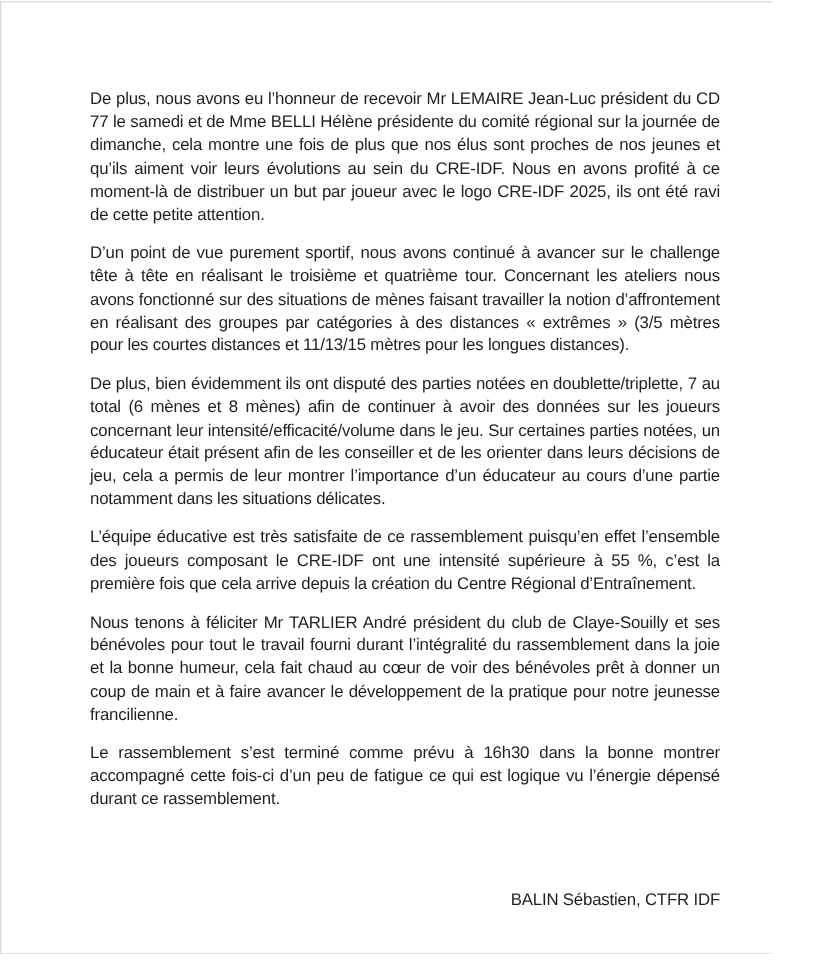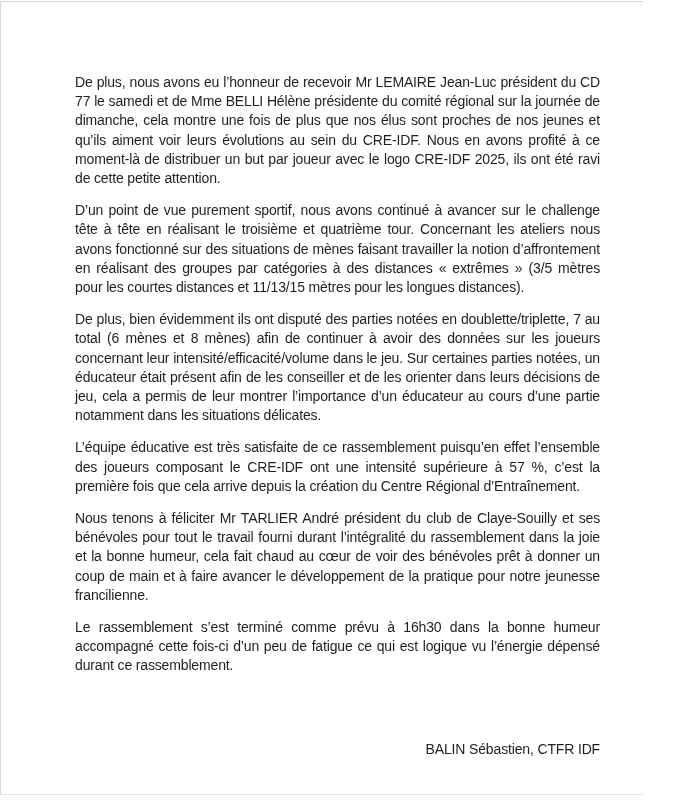--- a/index.html
+++ b/index.html
@@ -48,23 +48,23 @@
 </style>
 </head>
 <body>
 
 <div class="viewport">
   <div class="page">
     <div class="content">
       <p>De plus, nous avons eu l’honneur de recevoir Mr LEMAIRE Jean-Luc président du CD 77 le samedi et de Mme BELLI Hélène présidente du comité régional sur la journée de dimanche, cela montre une fois de plus que nos élus sont proches de nos jeunes et qu’ils aiment voir leurs évolutions au sein du CRE-IDF. Nous en avons profité à ce moment-là de distribuer un but par joueur avec le logo CRE-IDF 2025, ils ont été ravi de cette petite attention.</p>
       <p>D’un point de vue purement sportif, nous avons continué à avancer sur le challenge tête à tête en réalisant le troisième et quatrième tour. Concernant les ateliers nous avons fonctionné sur des situations de mènes faisant travailler la notion d’affrontement en réalisant des groupes par catégories à des distances « extrêmes » (3/5 mètres pour les courtes distances et 11/13/15 mètres pour les longues distances).</p>
       <p>De plus, bien évidemment ils ont disputé des parties notées en doublette/triplette, 7 au total (6 mènes et 8 mènes) afin de continuer à avoir des données sur les joueurs concernant leur intensité/efficacité/volume dans le jeu. Sur certaines parties notées, un éducateur était présent afin de les conseiller et de les orienter dans leurs décisions de jeu, cela a permis de leur montrer l’importance d’un éducateur au cours d’une partie notamment dans les situations délicates.</p>
-      <p>L’équipe éducative est très satisfaite de ce rassemblement puisqu’en effet l’ensemble des joueurs composant le CRE-IDF ont une intensité supérieure à 57 %, c’est la première fois que cela arrive depuis la création du Centre Régional d’Entraînement.</p>
+      <p>L’équipe éducative est très satisfaite de ce rassemblement puisqu’en effet l’ensemble des joueurs composant le CRE-IDF ont une intensité supérieure à 55 %, c’est la première fois que cela arrive depuis la création du Centre Régional d’Entraînement.</p>
       <p>Nous tenons à féliciter Mr TARLIER André président du club de Claye-Souilly et ses bénévoles pour tout le travail fourni durant l’intégralité du rassemblement dans la joie et la bonne humeur, cela fait chaud au cœur de voir des bénévoles prêt à donner un coup de main et à faire avancer le développement de la pratique pour notre jeunesse francilienne.</p>
-      <p>Le rassemblement s’est terminé comme prévu à 16h30 dans la bonne humeur accompagné cette fois-ci d’un peu de fatigue ce qui est logique vu l’énergie dépensé durant ce rassemblement.</p>
+      <p>Le rassemblement s’est terminé comme prévu à 16h30 dans la bonne montrer accompagné cette fois-ci d’un peu de fatigue ce qui est logique vu l’énergie dépensé durant ce rassemblement.</p>
 
       <div class="signatures">
         <p class="sig-line">BALIN Sébastien, CTFR IDF</p>
 
       </div>
     </div>
   </div>
 </div>
 
 </body></html>

